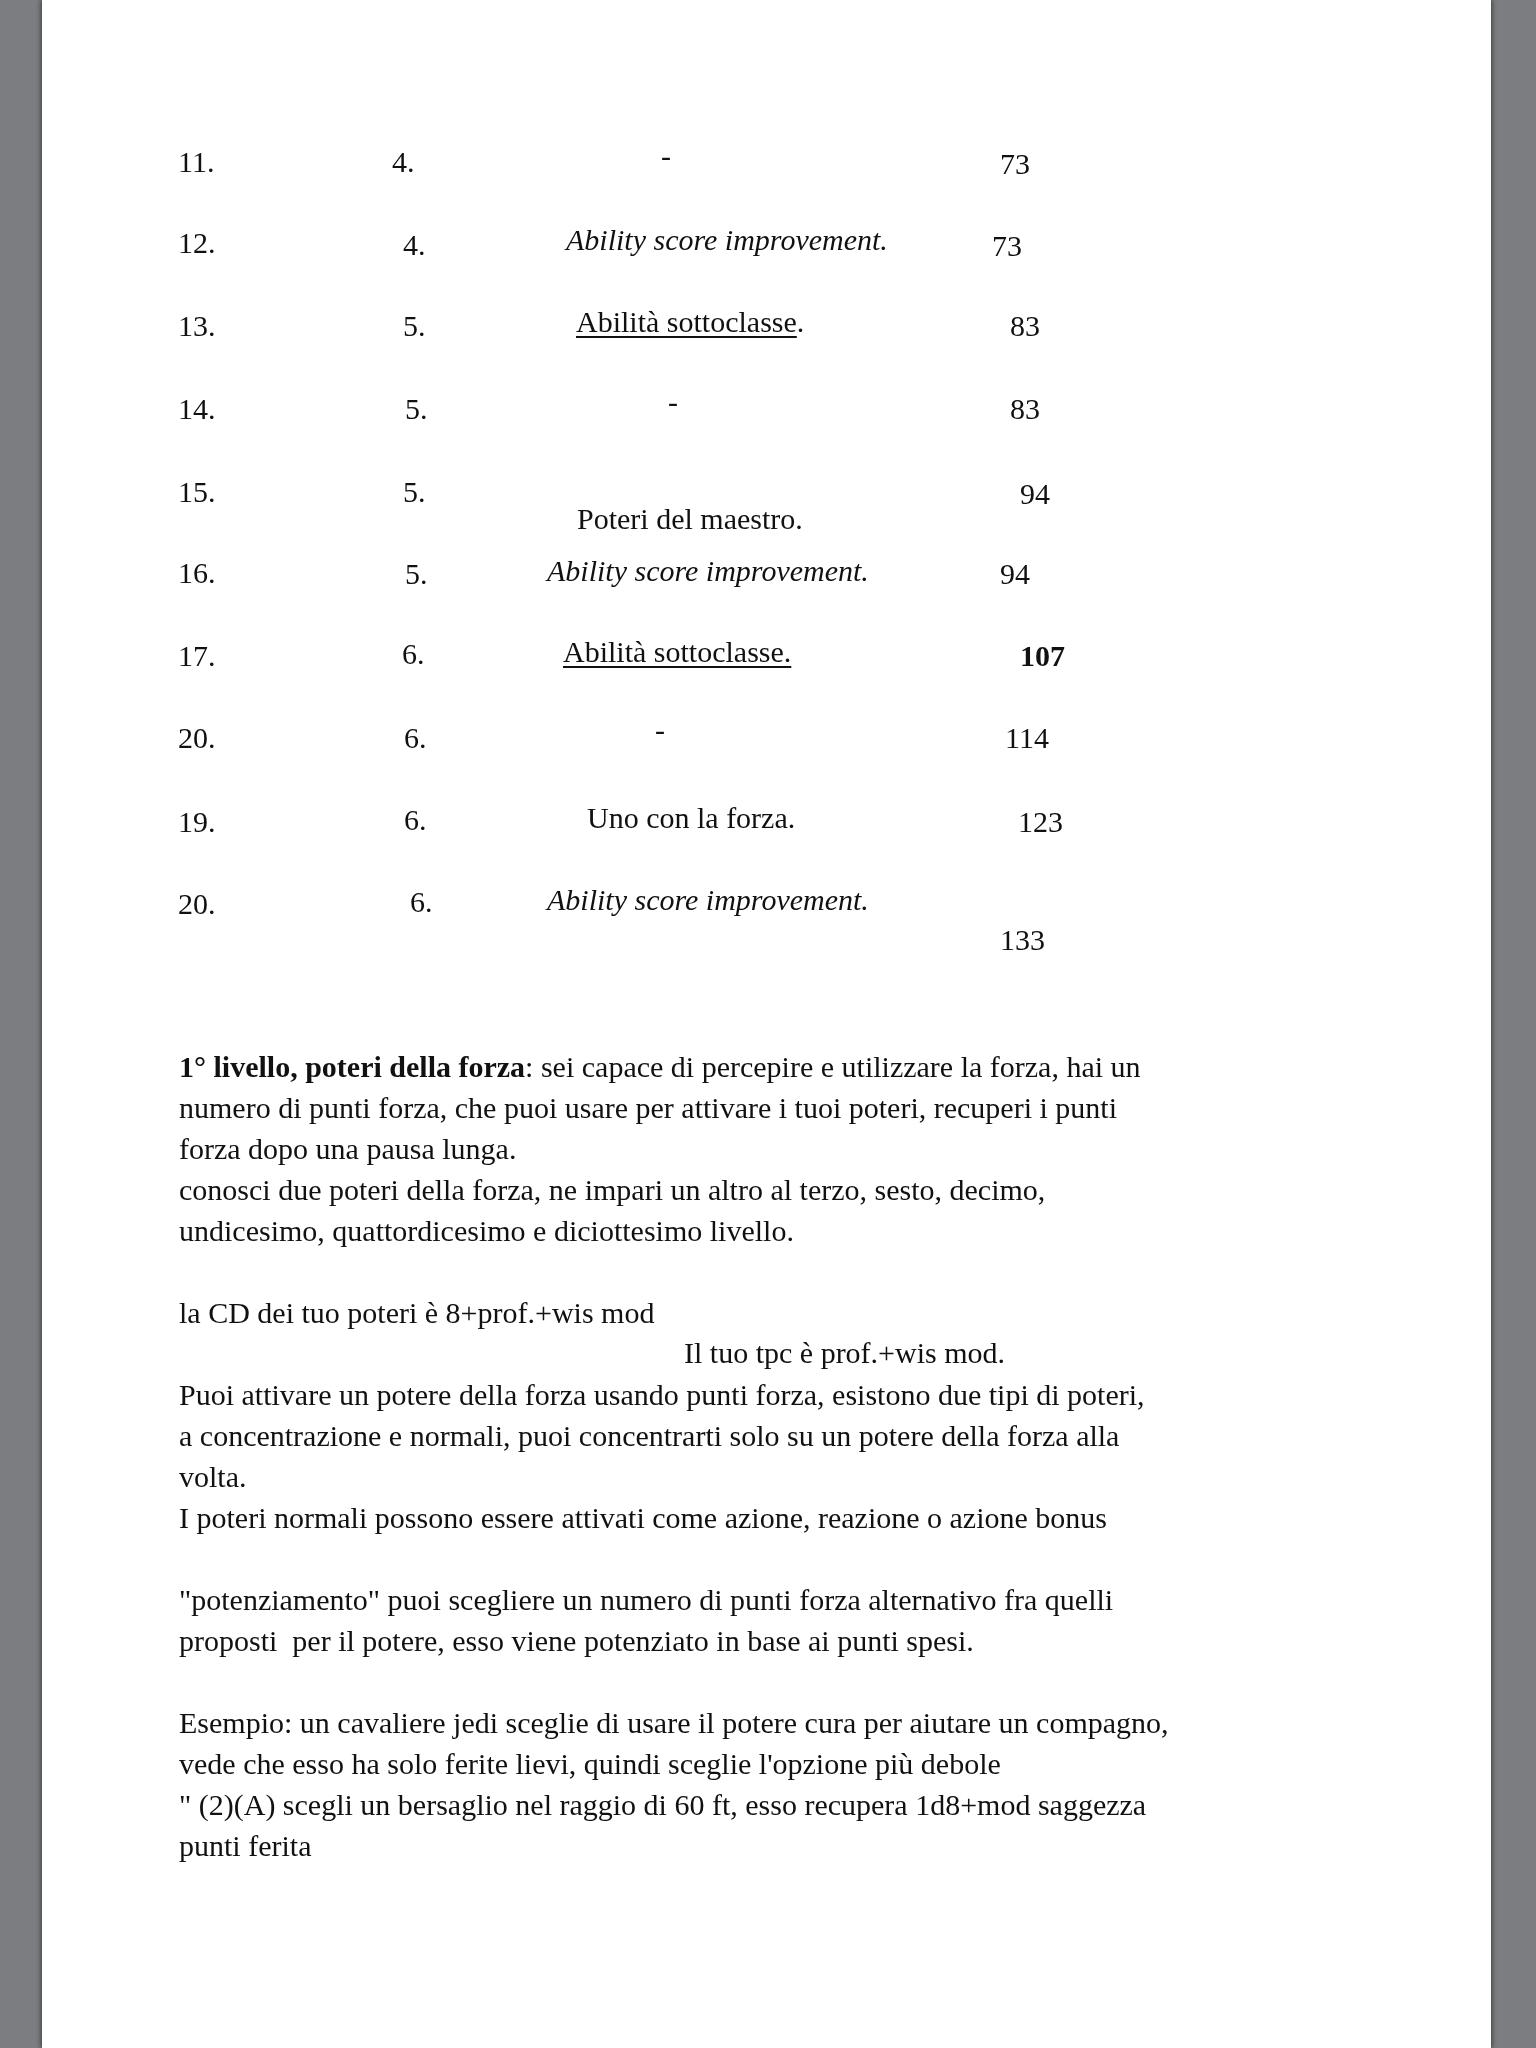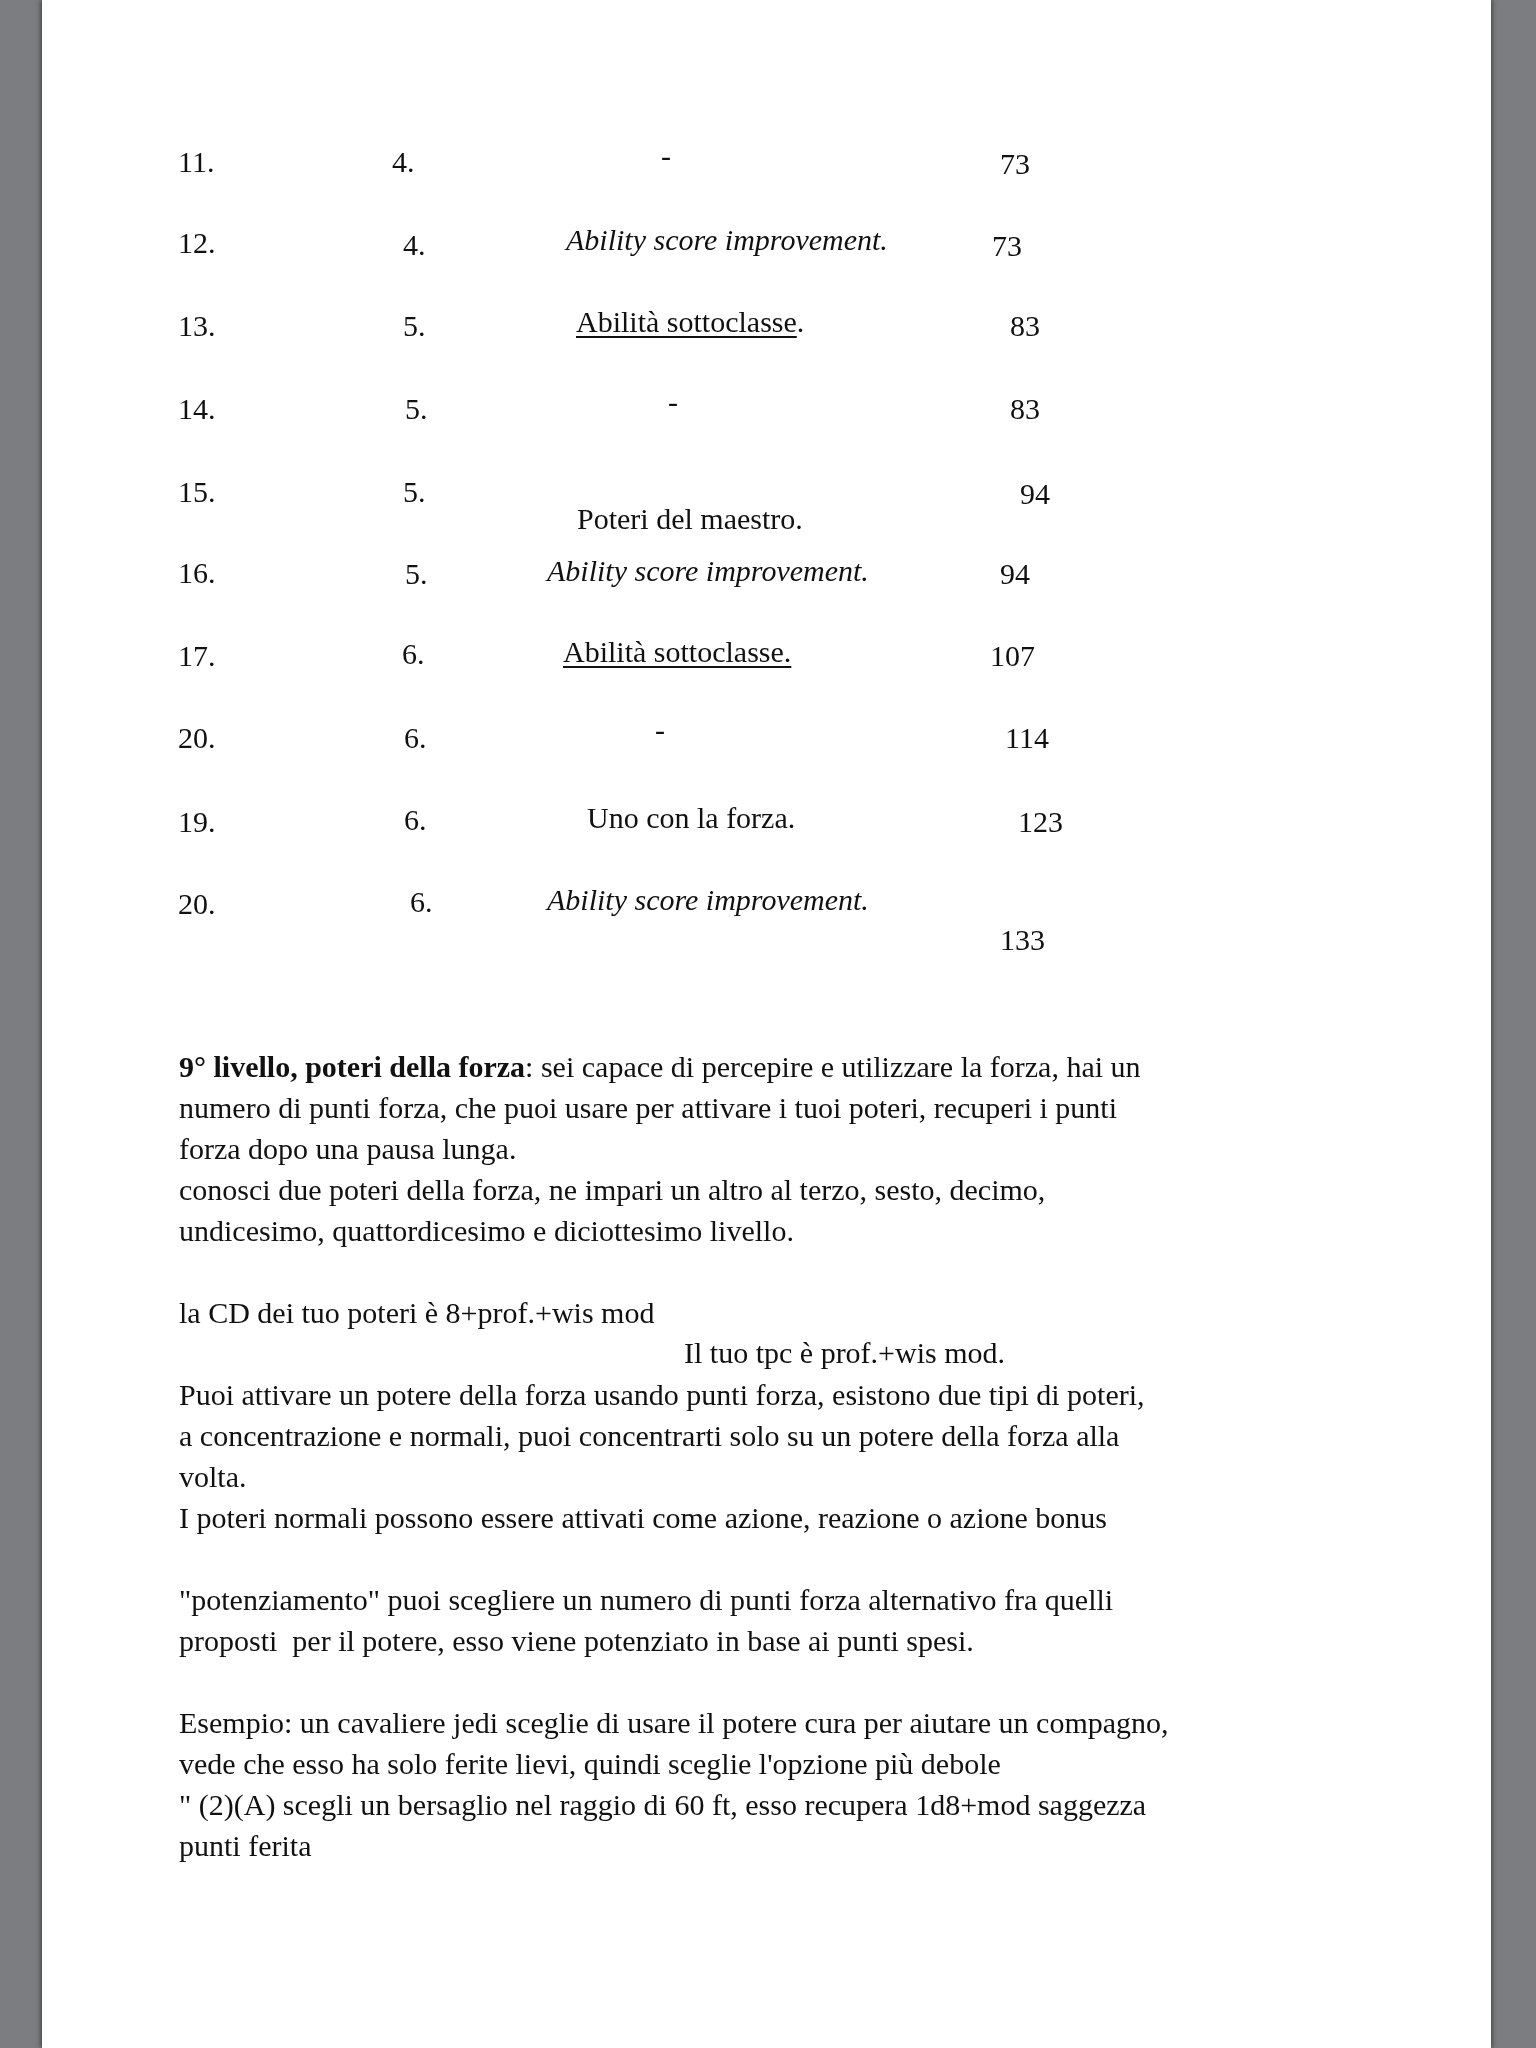--- a/index.html
+++ b/index.html
@@ -90,21 +90,21 @@
       <span class="cell" style="left:136px; top:555px;">16.</span>
       <span class="cell" style="left:363px; top:556px;">5.</span>
       <span class="cell italic" style="left:505px; top:553px;">Ability score improvement.</span>
       <span class="cell" style="left:958px; top:556px;">94</span>
     </div>
 
     <div>
       <span class="cell" style="left:136px; top:638px;">17.</span>
       <span class="cell" style="left:360px; top:636px;">6.</span>
       <span class="cell underline" style="left:521px; top:634px;">Abilità sottoclasse.</span>
-      <span class="cell" style="left:948px; top:638px;">107</span>
+      <span class="cell" style="left:978px; top:638px;font-weight:bold;">107</span>
     </div>
 
     <div>
       <span class="cell" style="left:136px; top:720px;">20.</span>
       <span class="cell" style="left:362px; top:720px;">6.</span>
       <span class="cell" style="left:613px; top:712px;">-</span>
       <span class="cell" style="left:963px; top:720px;">114</span>
     </div>
 
     <div>
@@ -117,21 +117,21 @@
     <div>
       <span class="cell" style="left:136px; top:886px;">20.</span>
       <span class="cell" style="left:368px; top:884px;">6.</span>
       <span class="cell italic" style="left:505px; top:882px;">Ability score improvement.</span>
       <span class="cell" style="left:958px; top:886px;margin-top:36px;">133</span>
     </div>
   </div>
 
   <div class="body-text" style="top:1046px;">
     <p>
-      <span class="heading-bold">9° livello, poteri della forza</span><span>:</span><span> sei capace di percepire e utilizzare la forza, hai un</span><br>
+      <span class="heading-bold">1° livello, poteri della forza</span><span>:</span><span> sei capace di percepire e utilizzare la forza, hai un</span><br>
       <span>numero di punti forza, che puoi usare per attivare i tuoi poteri, recuperi i punti</span><br>
       <span>forza dopo una pausa lunga.</span><br>
       <span>conosci due poteri della forza, ne impari un altro al terzo, sesto, decimo,</span><br>
       <span>undicesimo, quattordicesimo e diciottesimo livello.</span>
     </p>
     <div class="gap"></div>
     <p style="position:relative;">
       <span>la CD dei tuo poteri è 8+prof.+wis mod</span><span class="inline-right">Il tuo tpc è prof.+wis mod.</span>
     </p>
     <div class="gap"></div>

